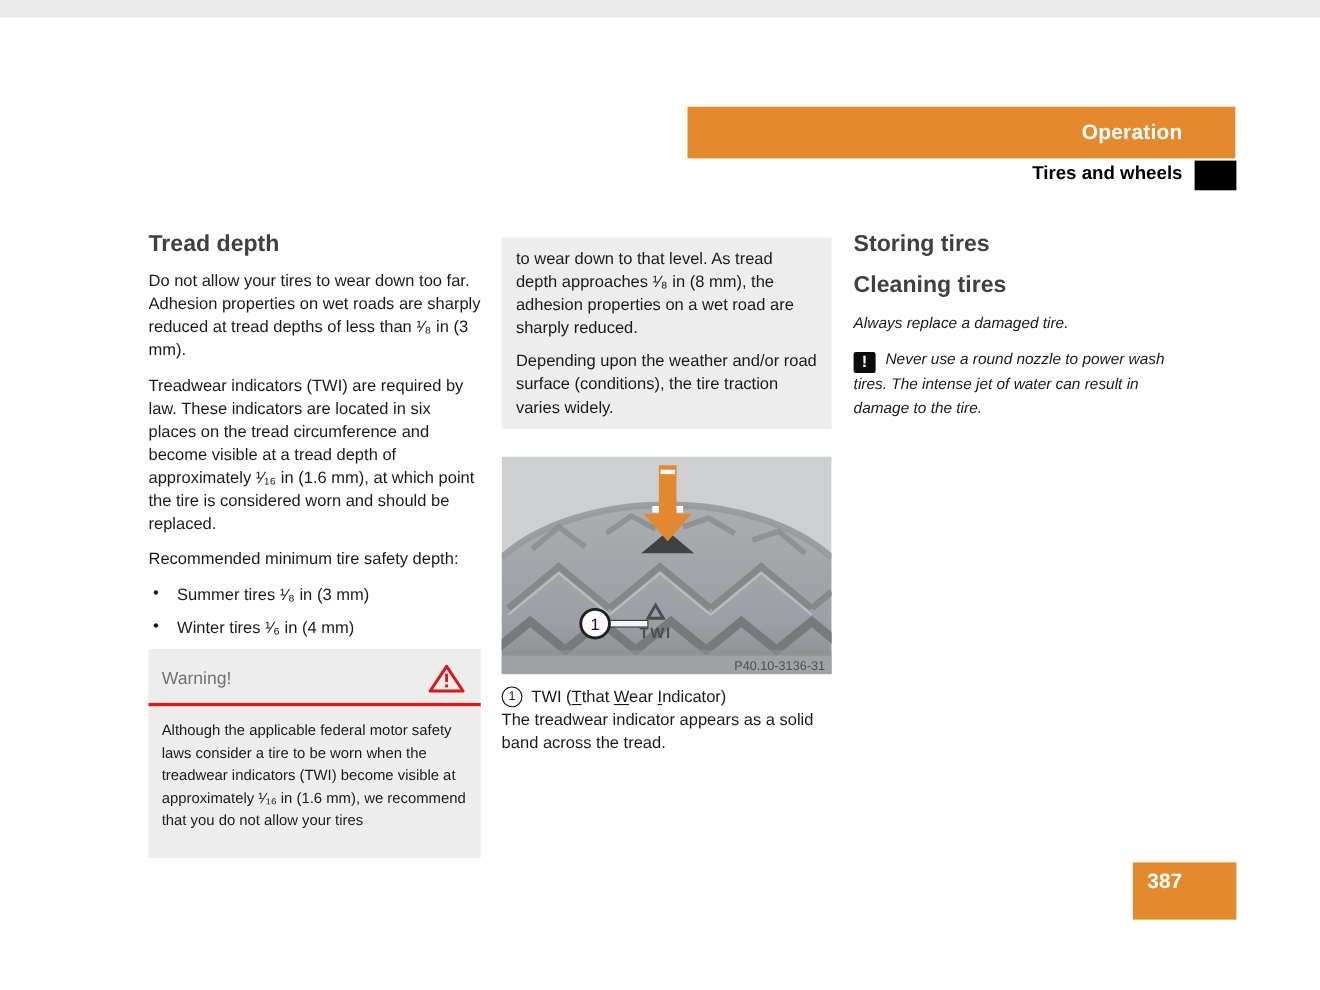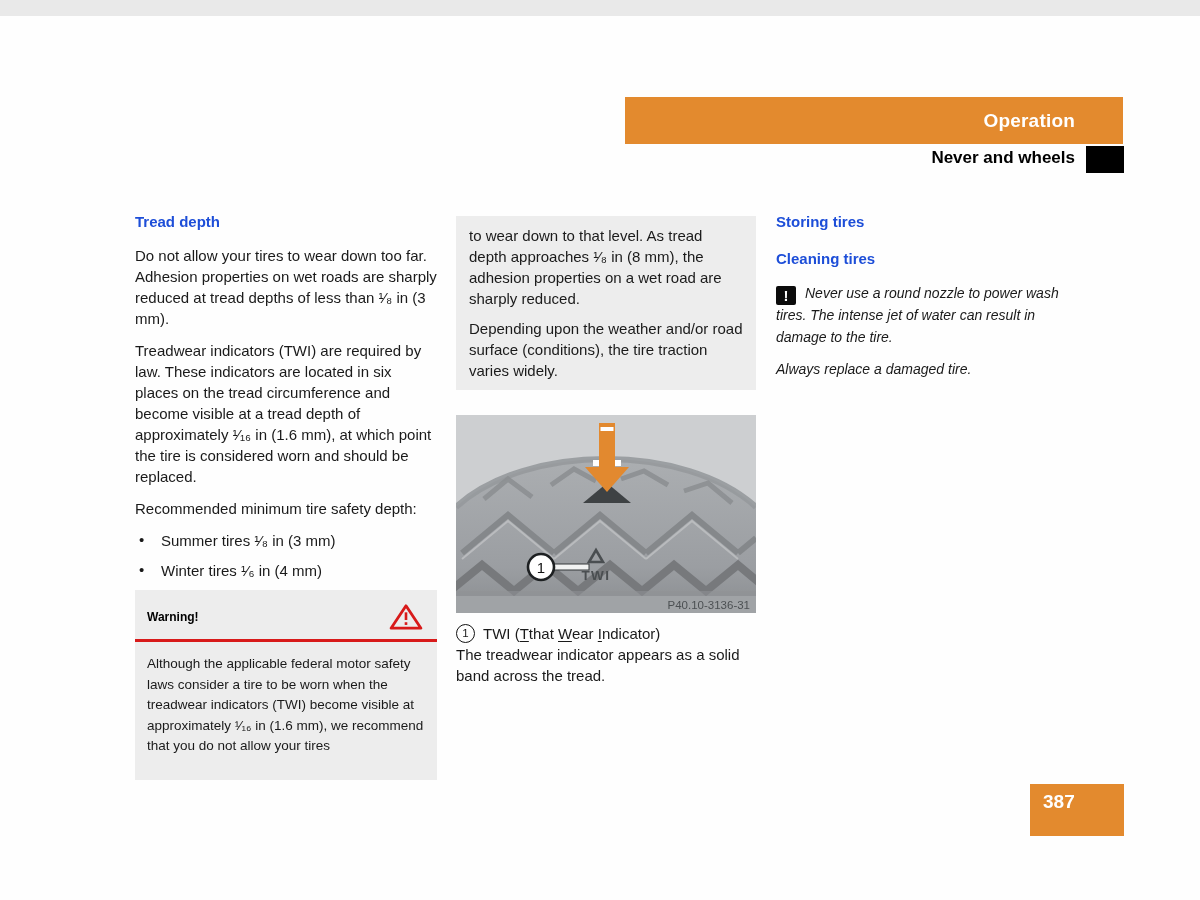--- a/index.html
+++ b/index.html
@@ -15,30 +15,30 @@
     padding-right:48px;box-sizing:border-box;
   }
   .header-bar .section{color:#ffffff;font-size:19px;font-weight:bold;letter-spacing:.2px;}
   .subheader{
     position:absolute;left:625px;top:132px;width:450px;text-align:right;
     font-size:17px;font-weight:bold;color:#000;
   }
   .header-square{position:absolute;left:1086px;top:130px;width:38px;height:27px;background:#000;}
   
   .col{position:absolute;font-size:15px;line-height:21px;}
-  .col h3{font-size:15px;line-height:19px;font-weight:bold;margin:0 0 14px 0;color:#1d4ed8;}
+  .col h3{font-size:21px;line-height:19px;font-weight:bold;margin:0 0 14px 0;color:#404040;}
   .col p{margin:0 0 11px 0;}
   
   .col1{left:135px;top:196px;width:302px;}
   .bullet-list{list-style:none;margin:2px 0 6px 0;padding:0;}
   .bullet-list li{position:relative;padding-left:26px;margin-bottom:9px;}
   .bullet-list .dot{position:absolute;left:4px;top:-1px;font-size:15px;}
   .warning-box{background:#ededed;margin-top:7px;padding:0 0 12px 0;}
   .warning-head{display:flex;align-items:center;justify-content:space-between;padding:13px 14px 8px 12px;}
-  .warning-title{color:#000000;font-size:12px;font-weight:bold;}
+  .warning-title{color:#737373;font-size:16px;font-weight:normal;}
   .warning-rule{height:3px;background:#d81a1a;margin:0;}
   .warning-body{padding:12px 12px 0 12px;font-size:13.5px;line-height:20.5px;margin:0;}
   
   .col2{left:456px;top:200px;width:300px;}
   .note-box{background:#ededed;padding:9px 13px;box-sizing:border-box;width:300px;}
   .note-box p{margin:0 0 9px 0;}
   .note-box p:last-child{margin-bottom:0;}
   .figure-wrap{margin-top:25px;width:300px;height:198px;}
   .fig-caption{margin-top:10px;display:flex;align-items:center;font-size:15px;}
   .circ-marker{
@@ -67,21 +67,21 @@
   svg text{font-family:"Liberation Sans","DejaVu Sans",sans-serif;}
 </style>
 </head>
 <body>
 
 <div class="page">
 
   <div class="header-bar">
     <span class="section">Operation</span>
   </div>
-  <div class="subheader">Never and wheels</div>
+  <div class="subheader">Tires and wheels</div>
   <div class="header-square"></div>
 
   <div class="col col1">
     <h3>Tread depth</h3>
     <p>Do not allow your tires to wear down too far. Adhesion properties on wet roads are sharply reduced at tread depths of less than ¹⁄₈ in (3 mm).</p>
     <p>Treadwear indicators (TWI) are required by law. These indicators are located in six places on the tread circumference and become visible at a tread depth of approximately ¹⁄₁₆ in (1.6 mm), at which point the tire is considered worn and should be replaced.</p>
     <p>Recommended minimum tire safety depth:</p>
     <ul class="bullet-list">
       <li><span class="dot">•</span><span>Summer tires ¹⁄₈ in (3 mm)</span></li>
       <li><span class="dot">•</span><span>Winter tires ¹⁄₆ in (4 mm)</span></li>
@@ -169,21 +169,21 @@
         <span class="circ-marker">1</span>
         <span><span>TWI (</span><span class="u">T</span><span>that </span><span class="u">W</span><span>ear </span><span class="u">I</span><span>ndicator</span><span>)</span></span>
       </div>
     <p class="fig-text">The treadwear indicator appears as a solid band across the tread.</p>
   </div>
 
   <div class="col col3">
     <h3>Storing tires</h3>
 
     <h3 class="gap-above">Cleaning tires</h3>
+    <p class="note-para">Always replace a damaged tire.</p>
     <p class="note-para"><span class="note-icon">!</span><span>Never use a round nozzle to power wash tires. The intense jet of water can result in damage to the tire.</span></p>
-    <p class="note-para">Always replace a damaged tire.</p>
   </div>
 
   <div class="page-num">
     <span>387</span>
   </div>
 
 </div>
 
 </body></html>

